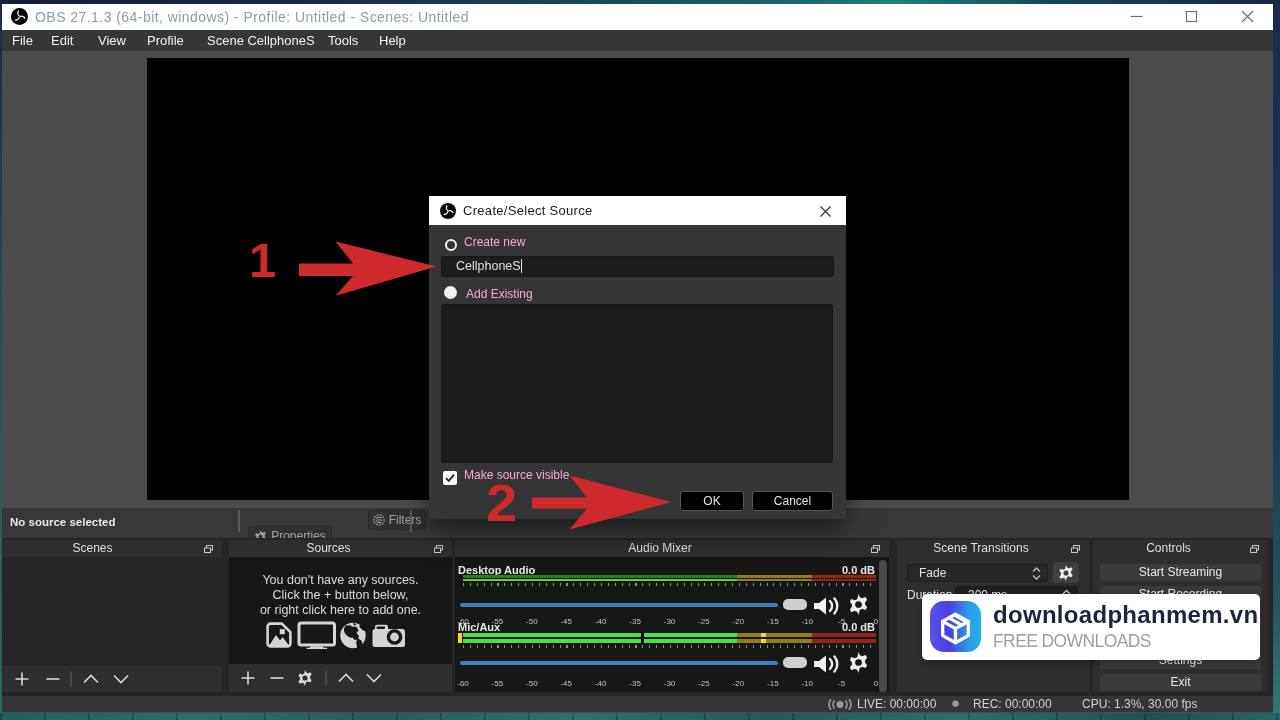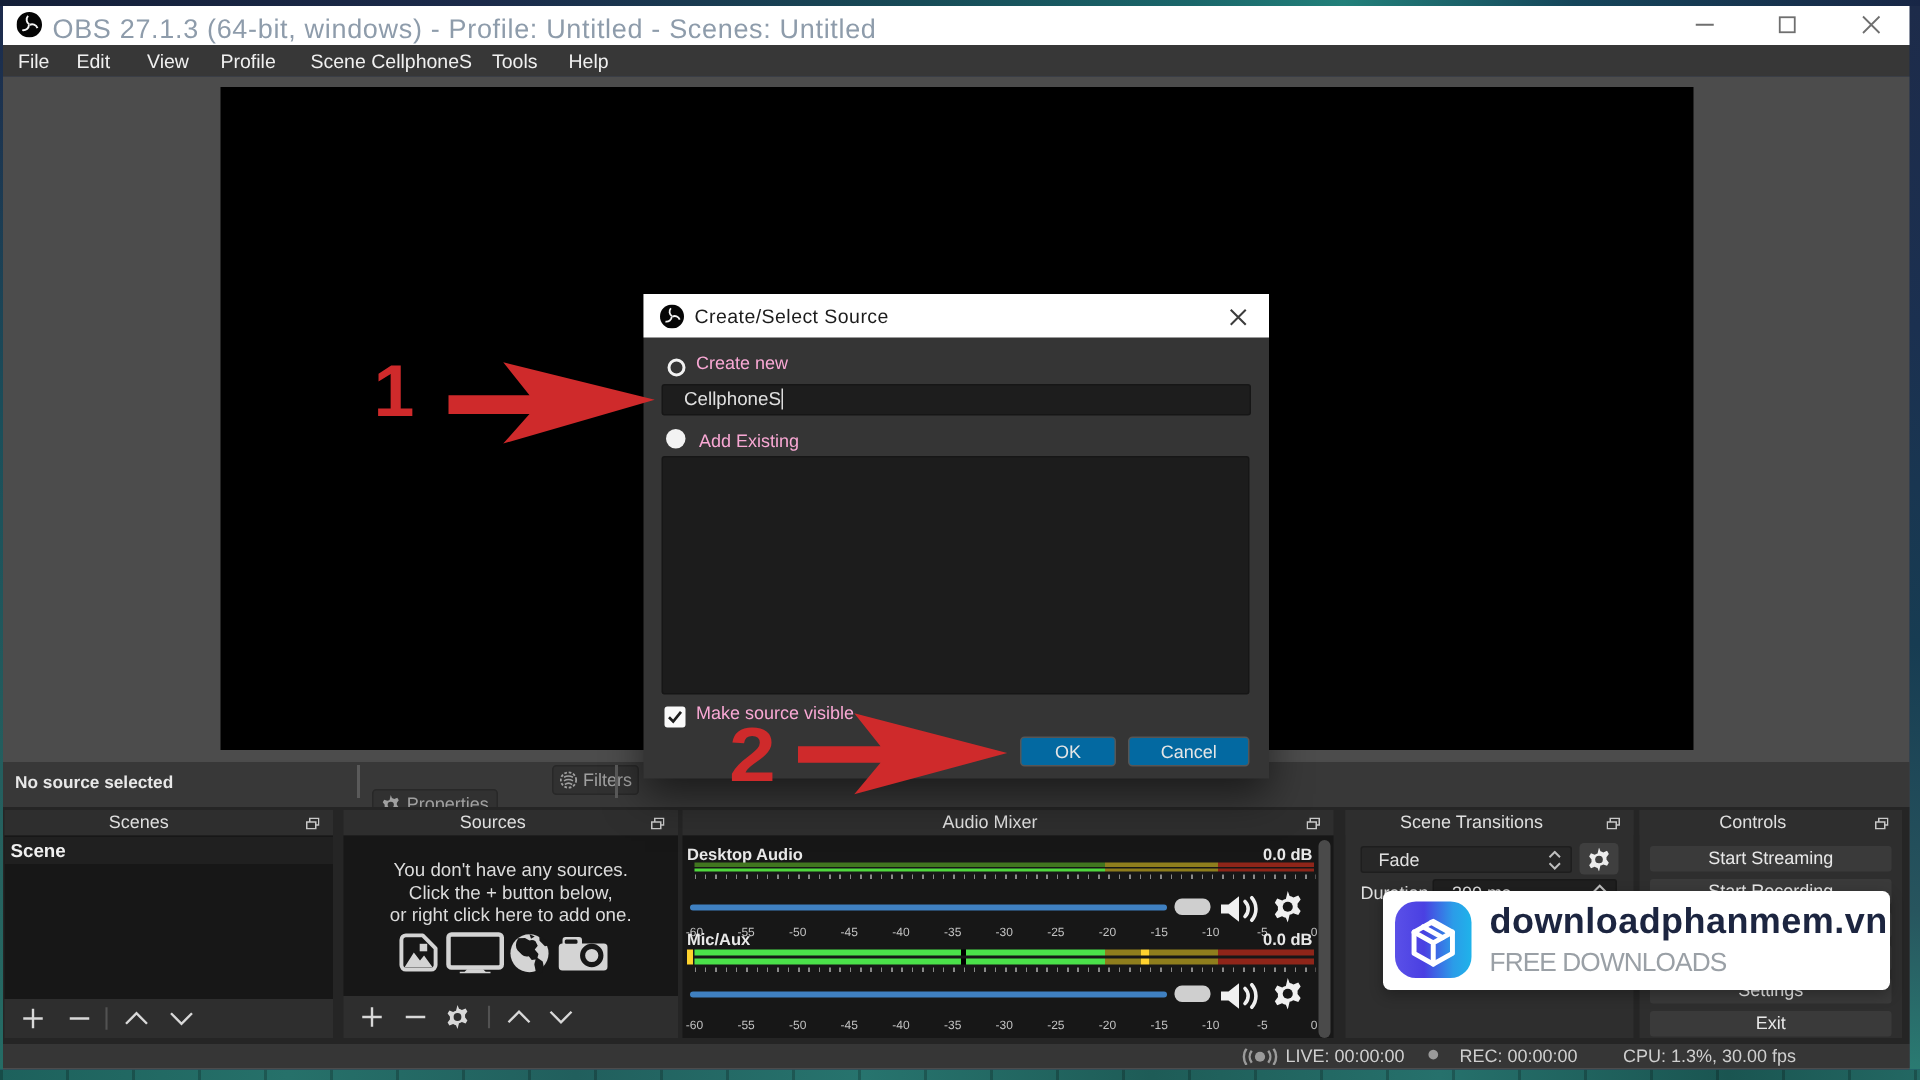--- a/index.html
+++ b/index.html
@@ -12,21 +12,21 @@
     background:linear-gradient(90deg,#141f38 0%,#1b2a4a 25%,#174b57 48%,#1a666a 62%,#22807a 70%,#15455a 82%,#182646 100%); }
   #desk-bottom { left:0; top:712px; width:1280px; height:8px;
     background:repeating-linear-gradient(90deg,rgba(0,0,0,0.22) 0 2px,transparent 2px 44px),linear-gradient(90deg,#1d615c 0%,#26716a 15%,#215f5d 30%,#27746e 45%,#1e5c57 60%,#26716c 75%,#1a5551 90%,#236863 100%); border-top:1px solid #14546e;}
   #desk-left { left:0; top:4px; width:2px; height:709px;
     background:linear-gradient(180deg,#1c2a4c,#1b4f5a 40%,#26625f 80%,#256c65); }
   #desk-right { left:1273px; top:4px; width:7px; height:709px;
     background:linear-gradient(180deg,#1d2b4a,#1b3050 30%,#173c52 60%,#27555e 85%,#2a7b72); }
 
   
   #titlebar { left:2px; top:4px; width:1271px; height:26px; background:#ffffff; }
-  #titletext { left:35px; top:9px; font-size:18px; letter-spacing:0.45px; color:#8e9cab; }
+  #titletext { left:35px; top:9px; font-size:14px; letter-spacing:0.45px; color:#8e9cab; }
   #menubar { left:2px; top:30px; width:1271px; height:21px; background:#373737; color:#f0f0f0;
              font-size:13px; }
   .menuitem { position:absolute; top:3px; }
   #content { left:2px; top:51px; width:1271px; height:662px; background:#4c4c4c; }
   #canvas { left:147px; top:58px; width:982px; height:442px; background:#000; }
 
   
   #ctlstrip { left:2px; top:508px; width:1271px; height:30px; background:#383838; }
   #nosource { left:10px; top:515.5px; font-size:11.5px; font-weight:bold; color:#e8e8e8; }
   .vsep { width:2px; background:#5a5a5a; }
@@ -48,21 +48,21 @@
 
   
   #dialog { left:429px; top:196px; width:417px; height:323px; background:#353535;
             box-shadow:0 10px 26px rgba(0,0,0,0.55); }
   .dlabel { position:absolute; font-size:12px; color:#f9a8d4; }
   #dlg-input { position:absolute; left:12px; top:60px; width:393px; height:21px; background:#1d1d1d;
                border:1px solid #161616; border-radius:2px; color:#e0e0e0; font-size:12.5px;
                line-height:19px; padding-left:14px; }
   #dlg-list { position:absolute; left:12px; top:108px; width:392px; height:159px; background:#1c1c1c;
               border:1px solid #161616; border-radius:2px; }
-  .dbtn { position:absolute; top:295px; height:20px; background:#0369a1; border:1px solid #565656;
+  .dbtn { position:absolute; top:295px; height:20px; background:#000000; border:1px solid #565656;
           border-radius:3px; color:#e6e6e6; font-size:12px; text-align:center; line-height:18px; }
 
   .cbtn { position:absolute; left:7px; width:161px; height:17px; background:#3a3a3a;
           border-radius:2px; color:#e8e8e8; font-size:12px; text-align:center; line-height:17px; }
   .ticks { background:repeating-linear-gradient(90deg,#8a8a8a 0px,#8a8a8a 1px,transparent 1px,transparent 6.9px); }
   .dbl { font-size:8px; color:#c2c2c2; }
   .dbl span { position:absolute; top:0; transform:translateX(-50%);margin-top:32px; }
 
   
   #wmark { left:922px; top:594px; width:338px; height:66px; background:#ffffff; border-radius:5px; box-shadow:0 3px 9px rgba(0,0,0,0.28);text-align:right; }
@@ -131,24 +131,20 @@
 <div class="vsep abs" style="left:410px; top:510px; height:22px;"></div>
 
 <div id="dockarea" class="abs"></div>
 
 <div class="dock" style="left:3px; width:219px;">
   <div class="dockhead"><span style="margin-right:40px;">Scenes</span></div>
   <svg class="popico" style="right:9px;" width="9" height="8" viewBox="0 0 9 8">
     <rect x="2.5" y="0.5" width="6" height="4.5" fill="none" stroke="#c8c8c8" stroke-width="1"></rect>
     <rect x="0.5" y="3" width="6" height="4.5" fill="#2e2e2e" stroke="#c8c8c8" stroke-width="1"></rect>
   </svg>
-  <div class="docklist" style="left:0; top:17px; width:219px; height:109px;">
-    <div style="position:absolute; left:0; top:1px; width:219px; height:18px; background:#202020;
-         color:#f0f0f0; font-size:12.5px; font-weight:bold; line-height:18px; padding-left:4px;">Scene</div>
-  </div>
   <div class="docktool" style="left:0; top:126px; width:219px; height:26px;">
     <svg style="position:absolute; left:10px; top:5px;" width="120" height="16" viewBox="0 0 120 16">
       <g stroke="#d8d8d8" stroke-width="1.6" fill="none">
         <path d="M9 1.5 V14.5 M2.5 8 H15.5"></path>
         <path d="M33.5 8 H46.5"></path>
         <path d="M58 0.5 V15.5" stroke="#525252" stroke-width="1.4"></path>
         <path d="M71 11.5 L78 4.5 L85 11.5"></path>
         <path d="M101 4.5 L108 11.5 L115 4.5"></path>
       </g>
     </svg>

